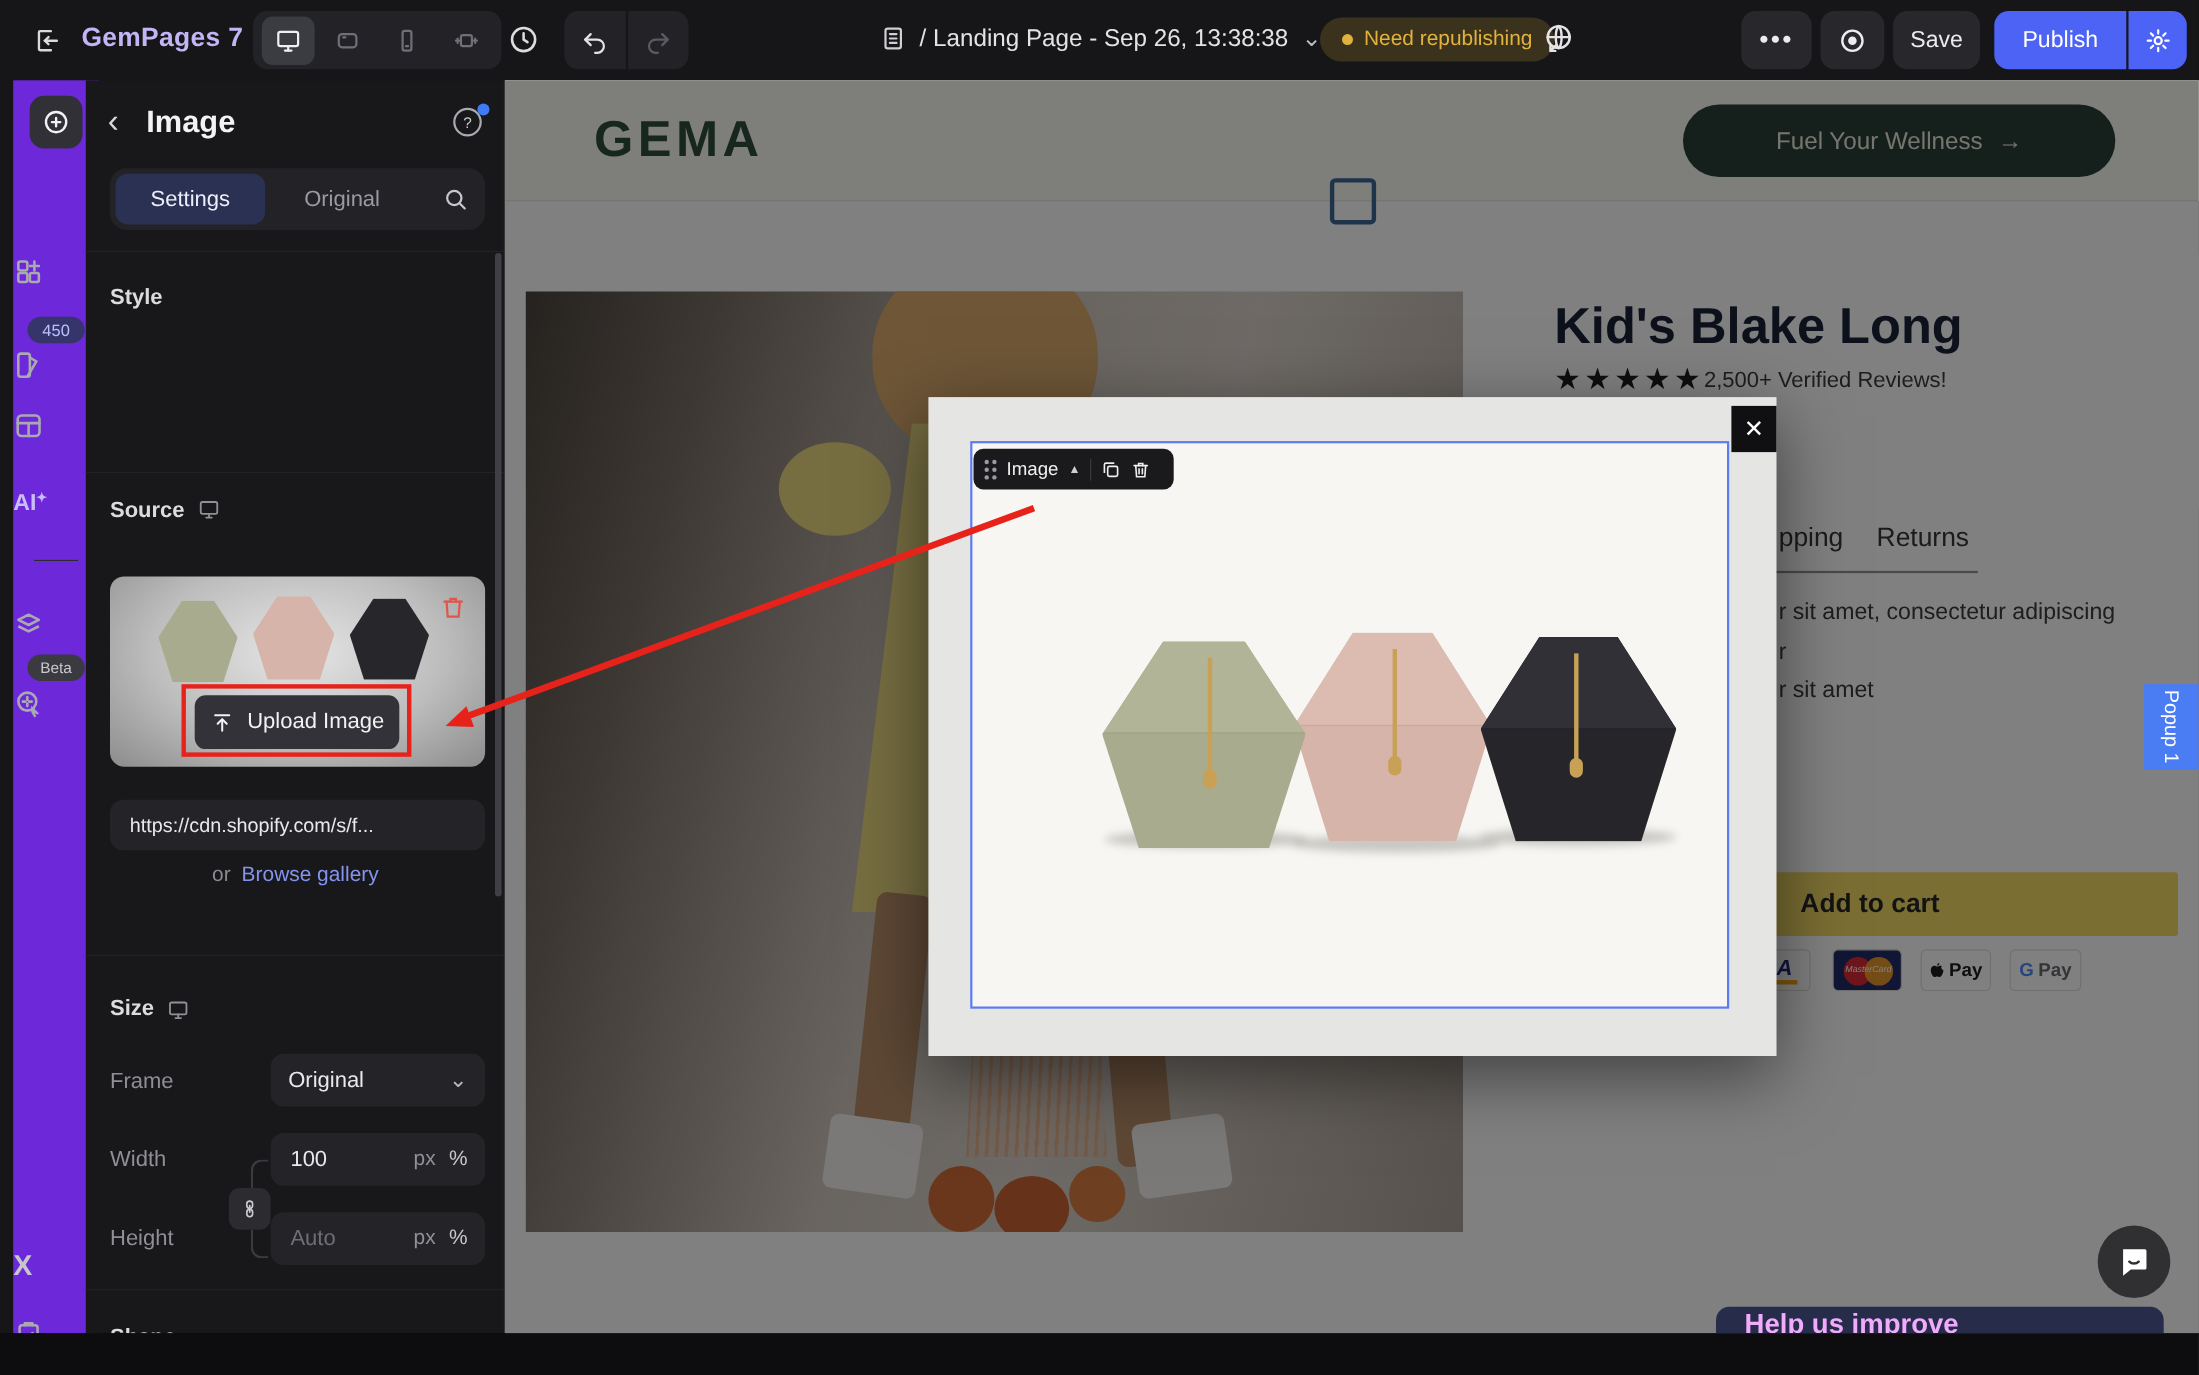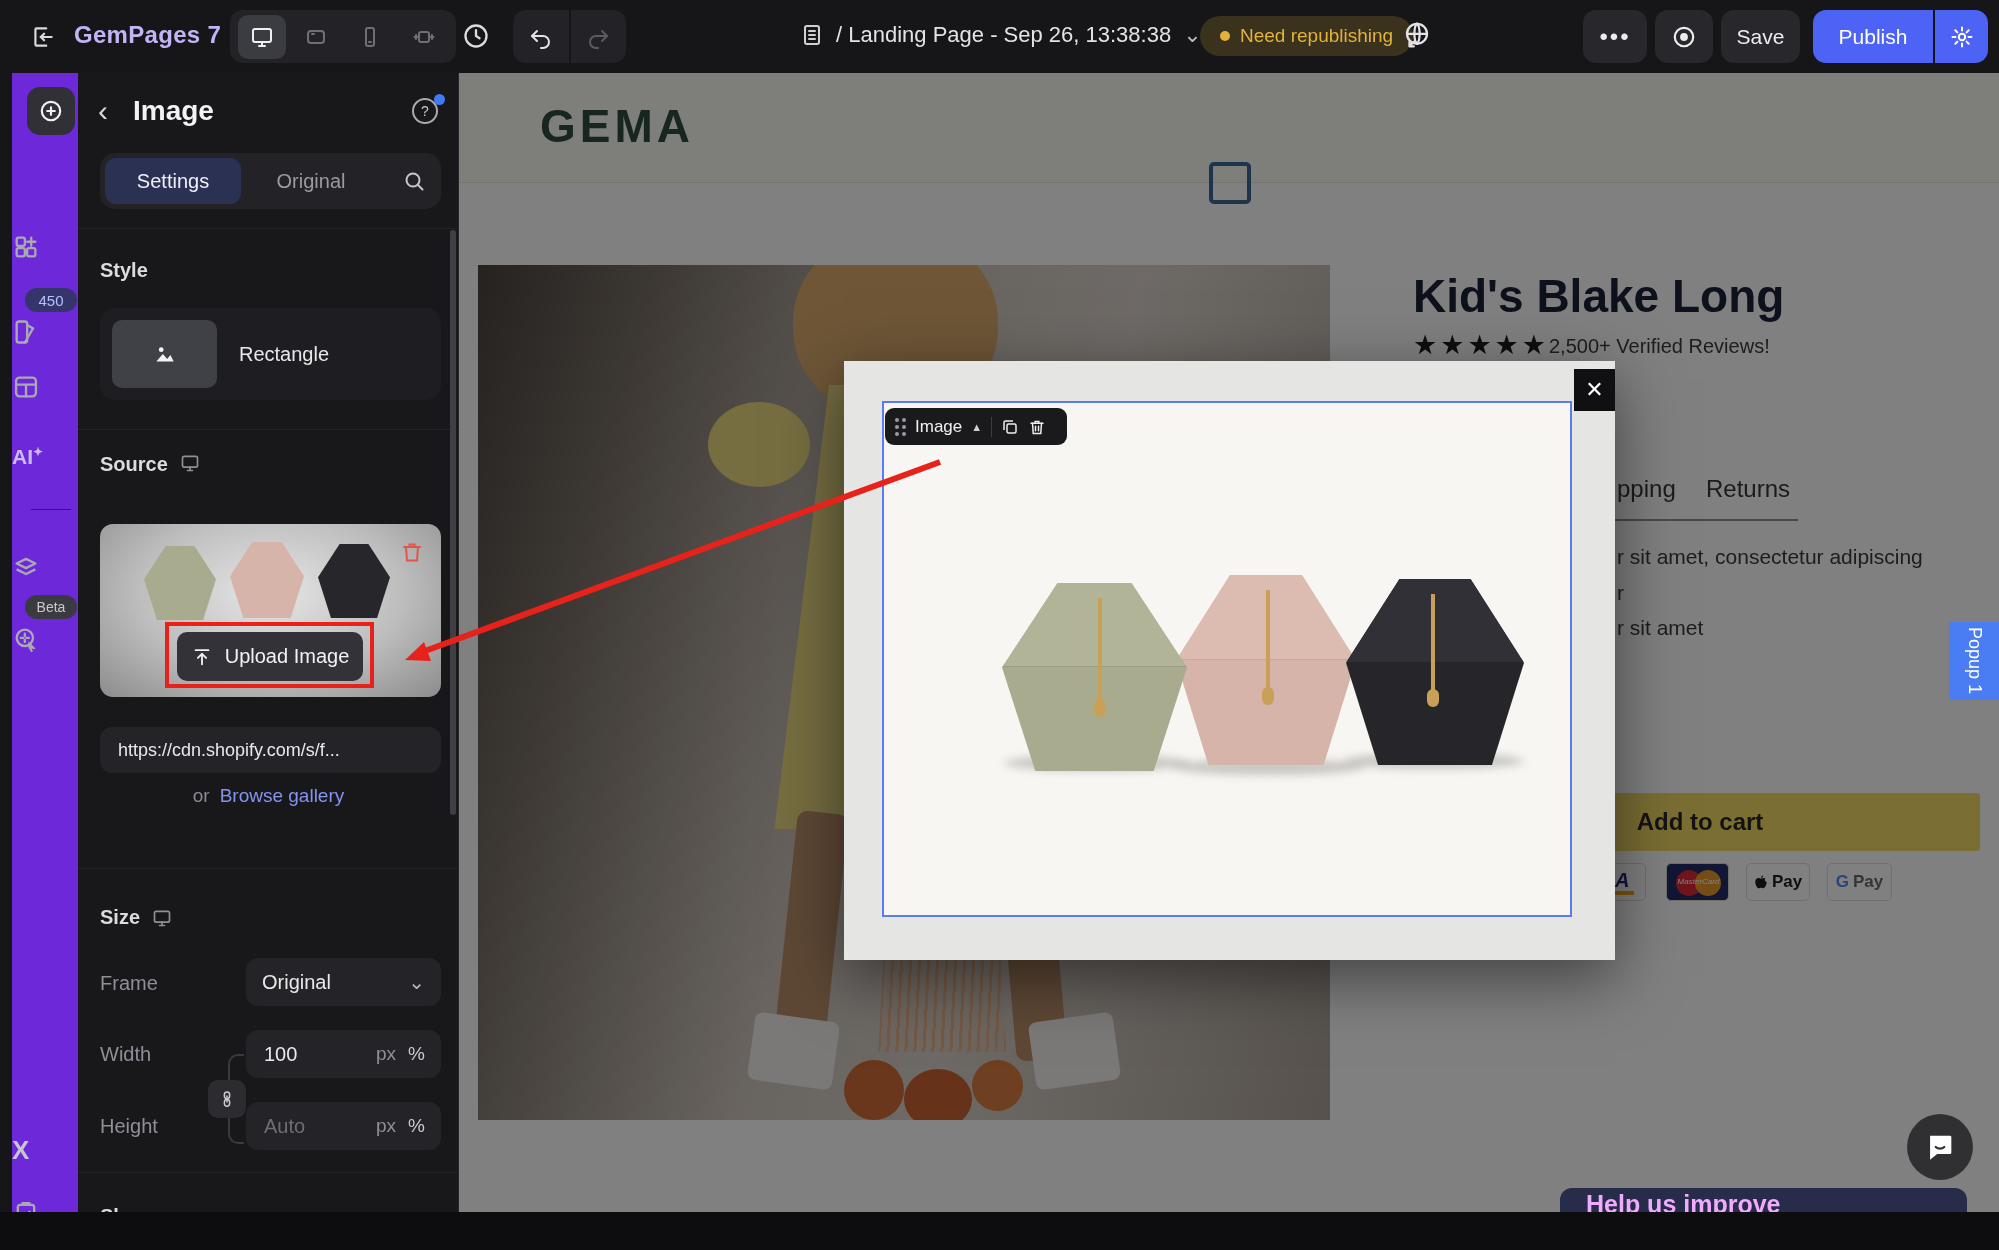--- a/index.html
+++ b/index.html
@@ -321,29 +321,20 @@
       <div id="tab-search">
         <svg width="24" height="24" viewBox="0 0 24 24" fill="none" stroke="currentColor" stroke-width="2" stroke-linecap="round">
             <circle cx="11" cy="11" r="6.5"></circle>
             <path d="M16 16l4.5 4.5"></path>
           </svg>
       </div>
     </div>
     <div class="abs panel-div" style="top:155px;"></div>
 
     <div class="abs sec-label" style="left:22px;top:186px;">Style</div>
-    <div id="style-row" class="abs">
-      <div id="style-thumb">
-        <svg width="26" height="26" viewBox="0 0 24 24" fill="currentColor">
-            <circle cx="8.5" cy="8" r="2.2"></circle>
-            <path d="M4 19l6-7 4 4.5 3-3.5 3 6z"></path>
-          </svg>
-      </div>
-      <div id="style-value">Rectangle</div>
-    </div>
     <div class="abs panel-div" style="top:356px;"></div>
 
     <div class="abs" style="left:22px;top:380px;display:flex;align-items:flex-start;gap:12px;">
       <span class="sec-label">Source</span>
       <span class="mon-icon">
         <svg width="20" height="20" viewBox="0 0 24 24" fill="none" stroke="currentColor" stroke-width="2" stroke-linecap="round">
             <rect x="3" y="4" width="18" height="13" rx="2"></rect>
             <path d="M9 21h6M12 17v4"></path>
           </svg>
       </span>
@@ -420,20 +411,24 @@
     </div>
     <div class="abs panel-div" style="top:1099px;"></div>
     <div class="abs sec-label" style="left:22px;top:1132px;">Shape</div>
 
     <div id="scrollbar" class="abs"></div>
   </div>
 
   <div id="canvas" class="abs">
     <div id="c-header">
       <div id="gema">GEMA</div>
+      <div id="cta-btn">
+        <span>Fuel Your Wellness</span>
+        <span>→</span>
+      </div>
     </div>
     <div id="navy-square"></div>
 
     <div id="hero-photo">
       <div class="ph" style="left:37%;top:-4%;width:24%;height:22%;background:#d9a765;border-radius:48%;"></div>
       <div class="ph" style="left:30%;top:14%;width:40%;height:52%;background:#ead879;clip-path:polygon(28% 0,72% 0,88% 100%,12% 100%);"></div>
       <div class="ph" style="left:27%;top:16%;width:12%;height:10%;background:#ead879;border-radius:50%;"></div>
       <div class="ph" style="left:60%;top:16%;width:12%;height:10%;background:#ead879;border-radius:50%;"></div>
       <div class="ph" style="left:47%;top:50%;width:15%;height:42%;background:repeating-linear-gradient(93deg,#e3ae86 0 3px,rgba(0,0,0,0) 3px 9px),rgba(226,184,150,.25);clip-path:polygon(15% 0,85% 0,100% 100%,0 100%);"></div>
       <div class="ph" style="left:36%;top:64%;width:6%;height:29%;background:#b98a60;border-radius:10px;transform:rotate(6deg);"></div>

